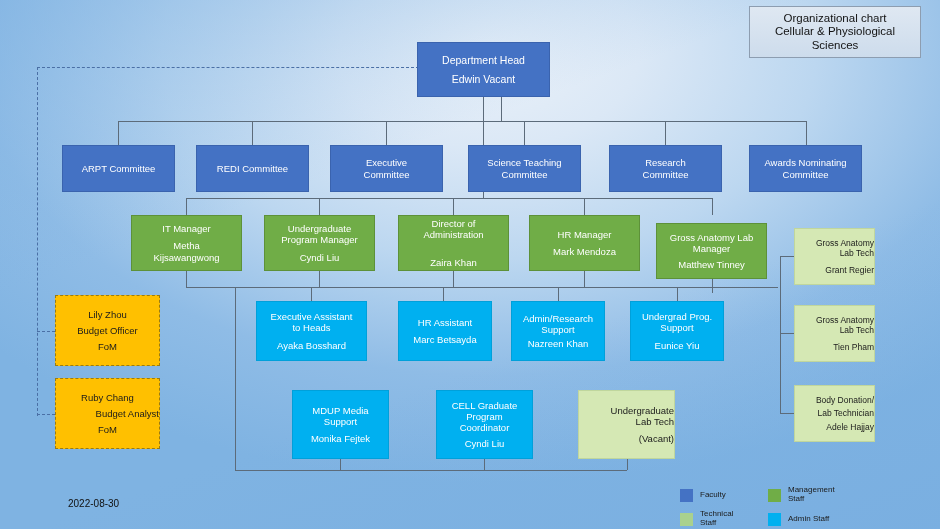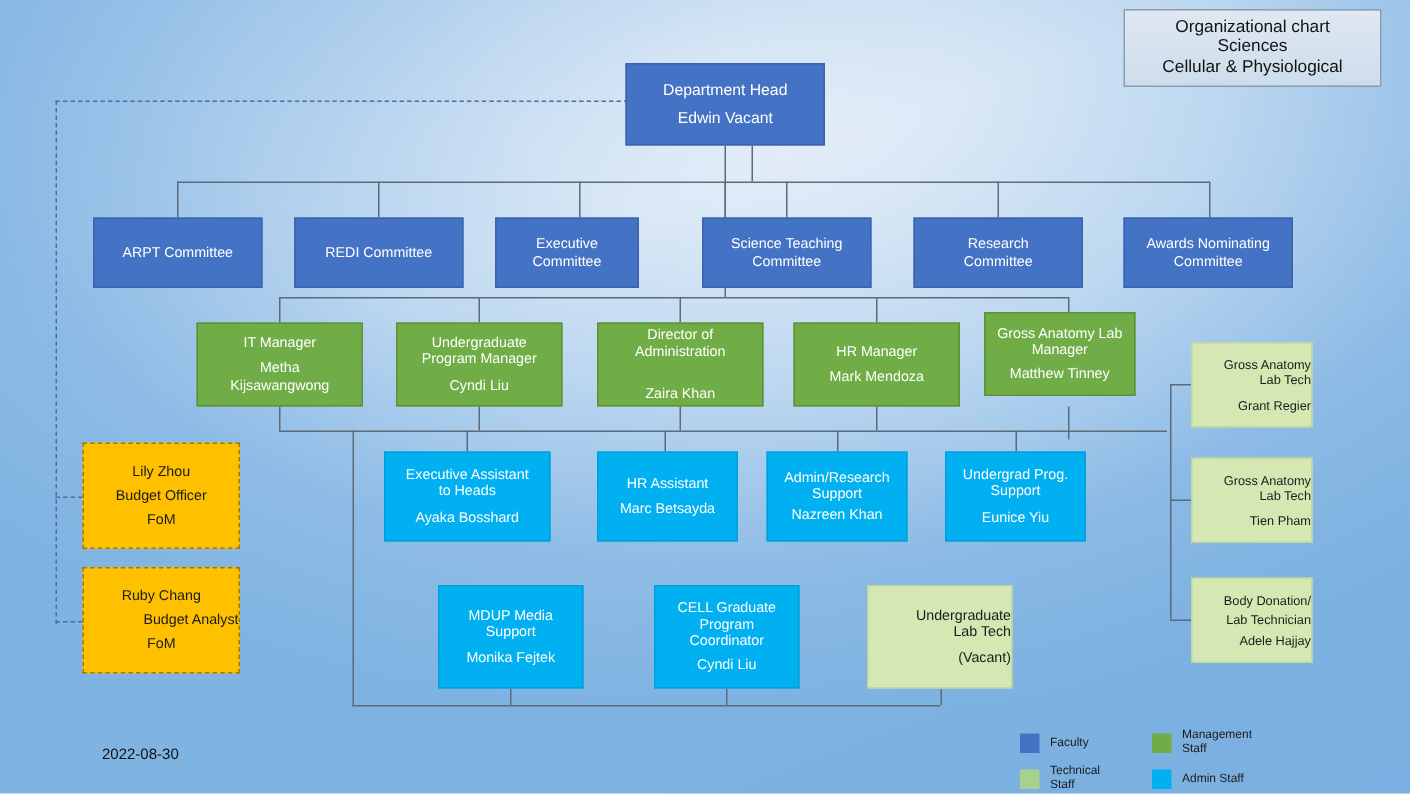--- a/index.html
+++ b/index.html
@@ -48,22 +48,22 @@
   #legend .lb{font-size:8px;color:#1b1b1b;line-height:1.12;}
   #date{position:absolute;left:68px;top:498px;font-size:10px;color:#101010;z-index:6;}
 </style>
 </head>
 <body>
 
 <div id="canvas">
 
   <div class="node c-title" style="left:749px;top:6px;width:172px;height:52px;font-size:11.5px;">
     <span class="ln">Organizational chart</span>
+    <span class="ln">Cellular &amp; Physiological</span>
     <span class="ln">Sciences</span>
-    <span class="ln">Cellular &amp; Physiological</span>
   </div>
 
   <div class="ln-v" style="left:483px;top:97px;height:53px;"></div>
   <div class="ln-v" style="left:501px;top:97px;height:24px;"></div>
   <div class="ln-h" style="left:118px;top:121px;width:688px;"></div>
   <div class="ln-v" style="left:118px;top:121px;height:24px;"></div>
   <div class="ln-v" style="left:252px;top:121px;height:24px;"></div>
   <div class="ln-v" style="left:386px;top:121px;height:24px;"></div>
   <div class="ln-v" style="left:524px;top:121px;height:24px;"></div>
   <div class="ln-v" style="left:665px;top:121px;height:24px;"></div>
@@ -109,21 +109,21 @@
     <span class="ln">Department Head</span>
     <span class="ln" style="margin-top:7px;">Edwin Vacant</span>
   </div>
 
   <div class="node c-faculty" style="left:62px;top:145px;width:113px;height:47px;font-size:9.5px;">
     <span class="ln">ARPT Committee</span>
   </div>
   <div class="node c-faculty" style="left:196px;top:145px;width:113px;height:47px;font-size:9.5px;">
     <span class="ln">REDI Committee</span>
   </div>
-  <div class="node c-faculty" style="left:330px;top:145px;width:96px;height:47px;font-size:9.5px;">
+  <div class="node c-faculty" style="left:330px;top:145px;width:113px;height:47px;font-size:9.5px;">
     <span class="ln">Executive</span>
     <span class="ln">Committee</span>
   </div>
   <div class="node c-faculty" style="left:468px;top:145px;width:113px;height:47px;font-size:9.5px;">
     <span class="ln">Science Teaching</span>
     <span class="ln">Committee</span>
   </div>
   <div class="node c-faculty" style="left:609px;top:145px;width:113px;height:47px;font-size:9.5px;">
     <span class="ln">Research</span>
     <span class="ln">Committee</span>
@@ -145,21 +145,21 @@
   </div>
   <div class="node c-mgmt" style="left:398px;top:215px;width:111px;height:56px;font-size:9.5px;">
     <span class="ln">Director of</span>
     <span class="ln">Administration</span>
     <span class="ln" style="margin-top:16px;">Zaira Khan</span>
   </div>
   <div class="node c-mgmt" style="left:529px;top:215px;width:111px;height:56px;font-size:9.5px;">
     <span class="ln">HR Manager</span>
     <span class="ln" style="margin-top:6px;">Mark Mendoza</span>
   </div>
-  <div class="node c-mgmt" style="left:656px;top:208px;width:101px;height:56px;font-size:9.5px;">
+  <div class="node c-mgmt" style="left:656px;top:223px;width:111px;height:56px;font-size:9.5px;">
     <span class="ln">Gross Anatomy Lab</span>
     <span class="ln">Manager</span>
     <span class="ln" style="margin-top:5px;">Matthew Tinney</span>
   </div>
 
   <div class="node c-tech" style="left:794px;top:228px;width:81px;height:57px;font-size:8.5px;">
     <span class="ln">Gross Anatomy</span>
     <span class="ln">Lab Tech</span>
     <span class="ln" style="margin-top:6px;">Grant Regier</span>
   </div>

